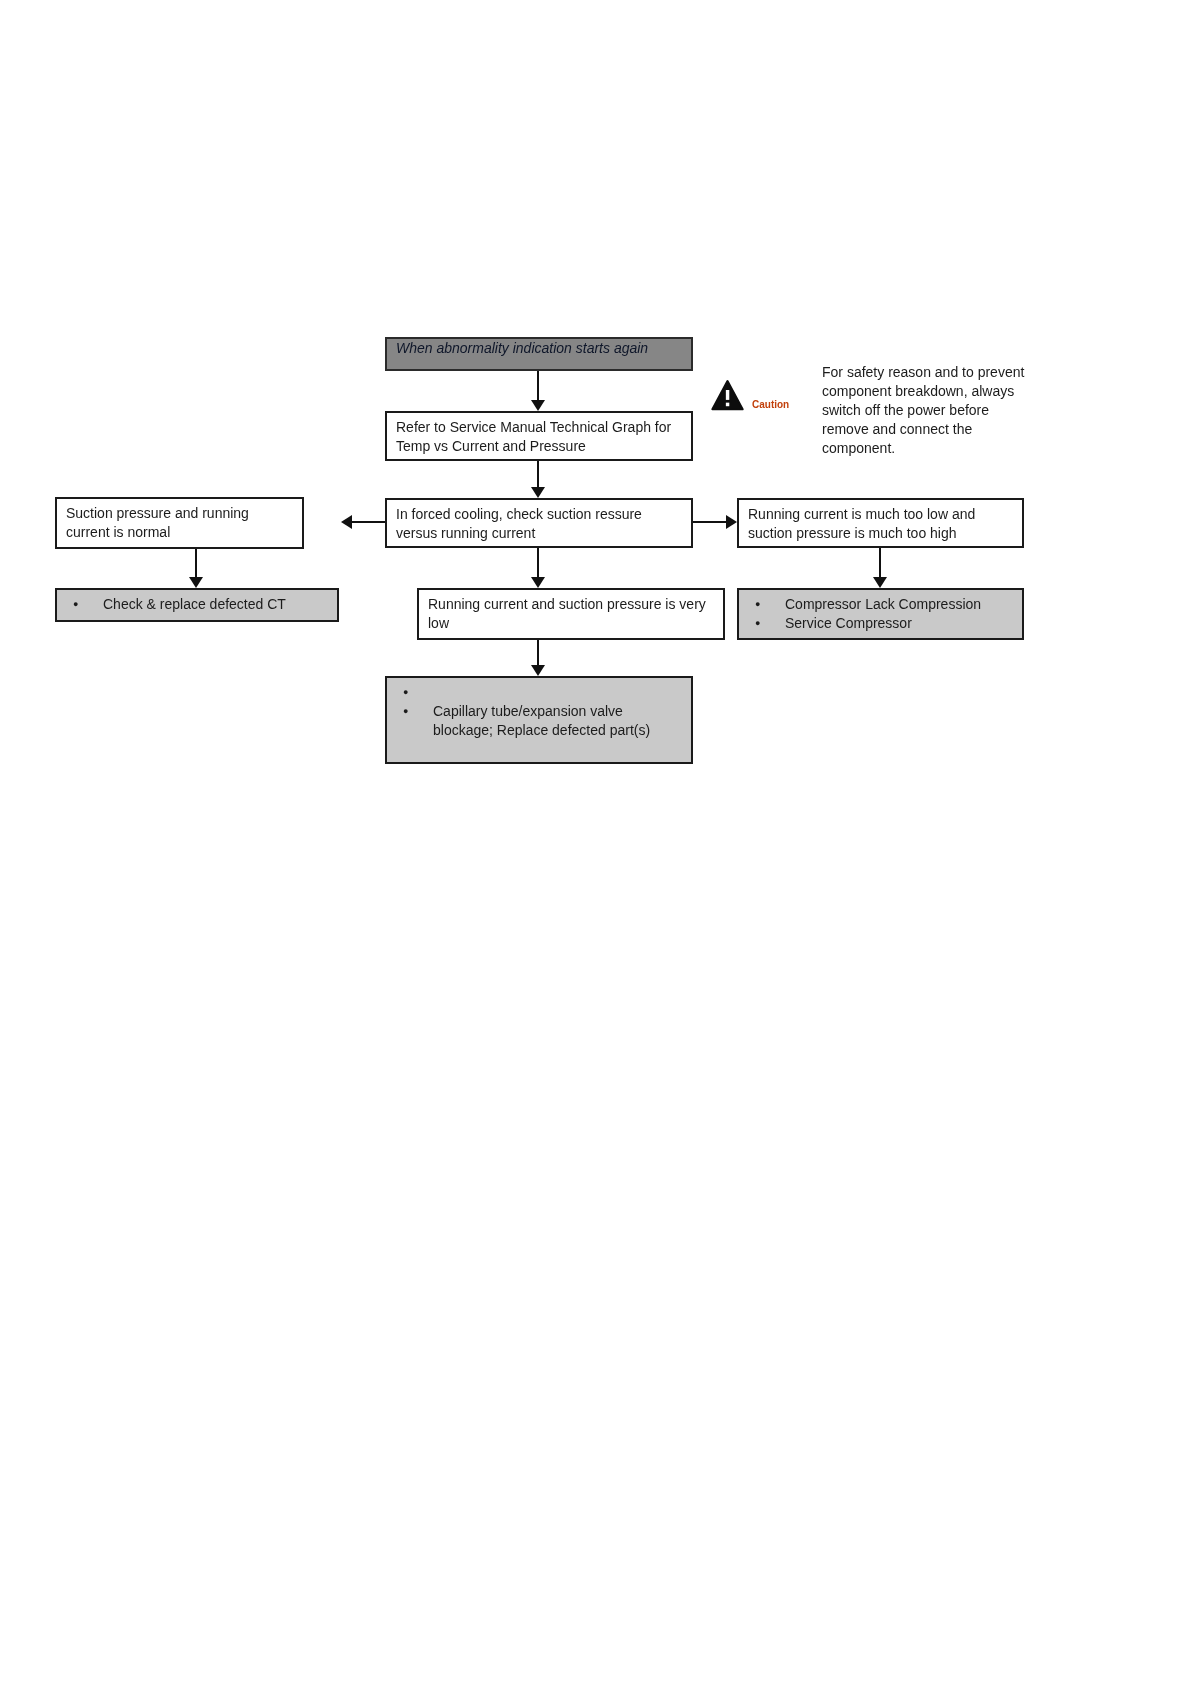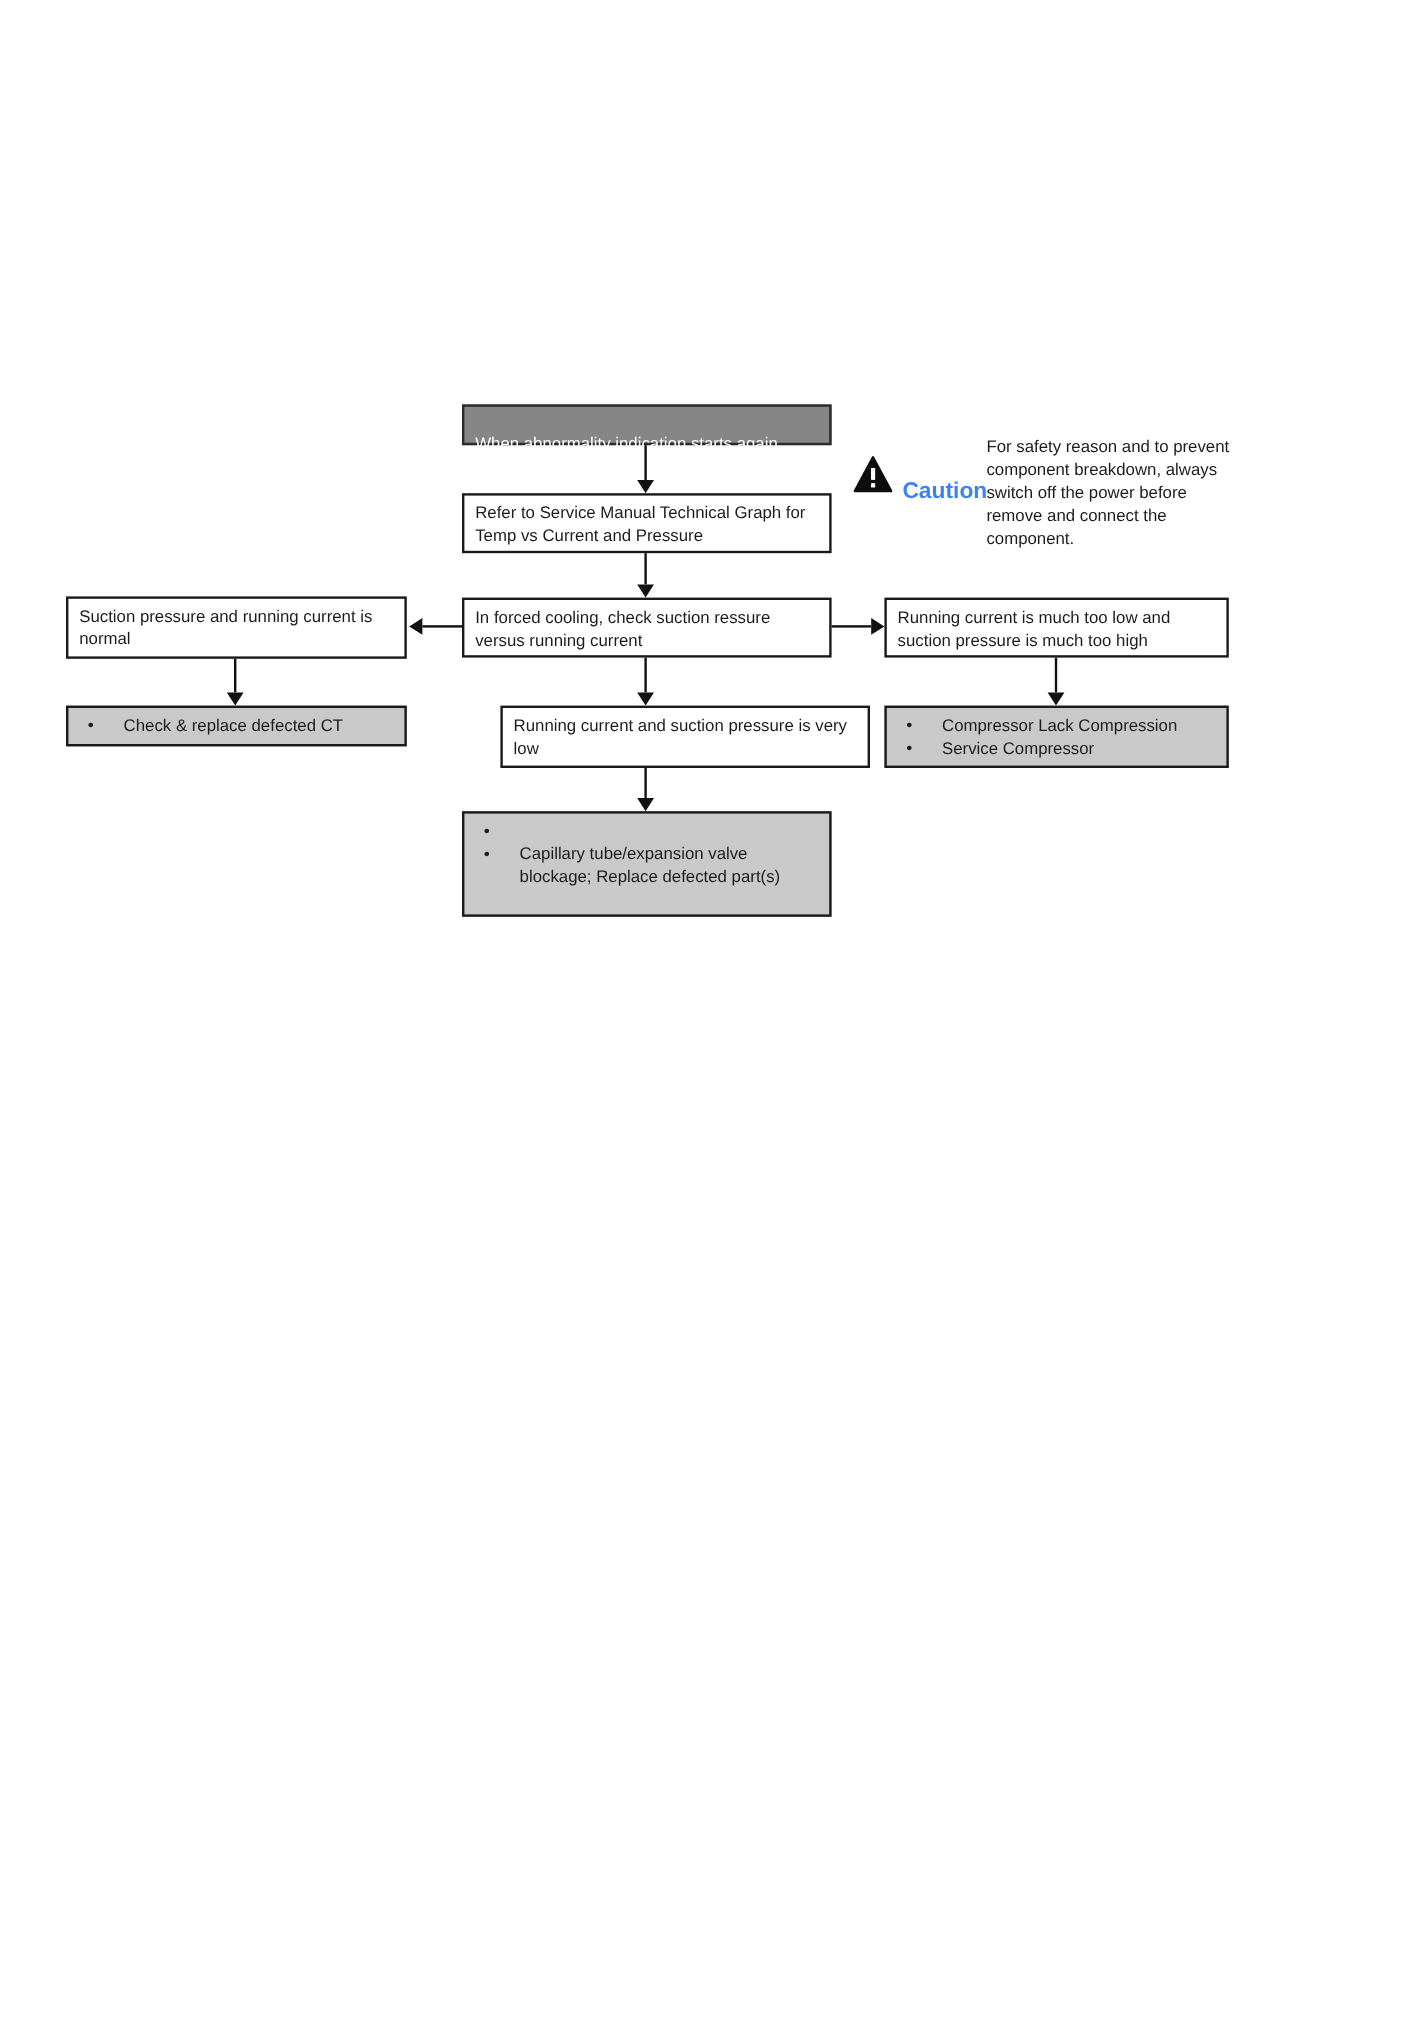--- a/index.html
+++ b/index.html
@@ -17,23 +17,24 @@
     box-sizing: border-box;
     border: 2px solid #1a1a1a;
     background: #ffffff;
     font-size: 14px;
     line-height: 19px;
     padding: 5px 9px;
     color: #1c1c1c;
   }
   .box.dark {
     background: #868686;
-    color: #ffffff;
+    color: #0f172a;
     border-color: #2b2b2b;
-    padding-top: 21px;
+    padding-top: 0;
+    font-style: italic;
   }
   .box.gray { background: #c9c9c9; }
   .bullets { padding: 5px 8px; }
   .bullet-row { display: flex; }
   .bullet-glyph {
     flex: none;
     width: 30px;
     padding-left: 8px;
     font-size: 9px;
     line-height: 19px;
@@ -43,37 +44,37 @@
   .hline { position: absolute; height: 2px; background: #111; }
   .head-down, .head-left, .head-right {
     position: absolute; width: 0; height: 0; border-style: solid; border-color: transparent;
   }
   .head-down  { border-width: 11px 7px 0 7px;  border-top-color: #111; }
   .head-left  { border-width: 7px 11px 7px 0;  border-right-color: #111; }
   .head-right { border-width: 7px 0 7px 11px;  border-left-color: #111; }
   .caution-icon { position: absolute; left: 711px; top: 378px; width: 33px; height: 35px; }
   .caution-label {
     position: absolute; left: 752px; top: 399px;
-    font-size: 19px; font-weight: bold; color: #3b82f6;
+    font-size: 10px; font-weight: bold; color: #c2410c;
   }
   .caution-text {
     position: absolute; left: 822px; top: 363px; width: 208px;
     font-size: 14px; line-height: 19px; color: #1c1c1c;
   }
 </style>
 </head>
 <body>
 
 <div class="page">
 
   <div class="box dark" style="left:385px; top:337px; width:308px; height:34px;">When abnormality indication starts again</div>
 
   <div class="box" style="left:385px; top:411px; width:308px; height:50px;">Refer to Service Manual Technical Graph for Temp vs Current and Pressure</div>
 
-  <div class="box" style="left:55px; top:497px; width:284px; height:52px;">Suction pressure and running current is normal</div>
+  <div class="box" style="left:55px; top:497px; width:249px; height:52px;">Suction pressure and running current is normal</div>
 
   <div class="box" style="left:737px; top:498px; width:287px; height:50px;">Running current is much too low and suction pressure is much too high</div>
 
   <div class="box" style="left:385px; top:498px; width:308px; height:50px;">In forced cooling, check suction ressure versus running current</div>
 
   <div class="box gray bullets" style="left:55px; top:588px; width:284px; height:34px;">
     <div class="bullet-row">
       <span class="bullet-glyph">●</span>
       <span class="bullet-text">Check &amp; replace defected CT</span>
     </div>

